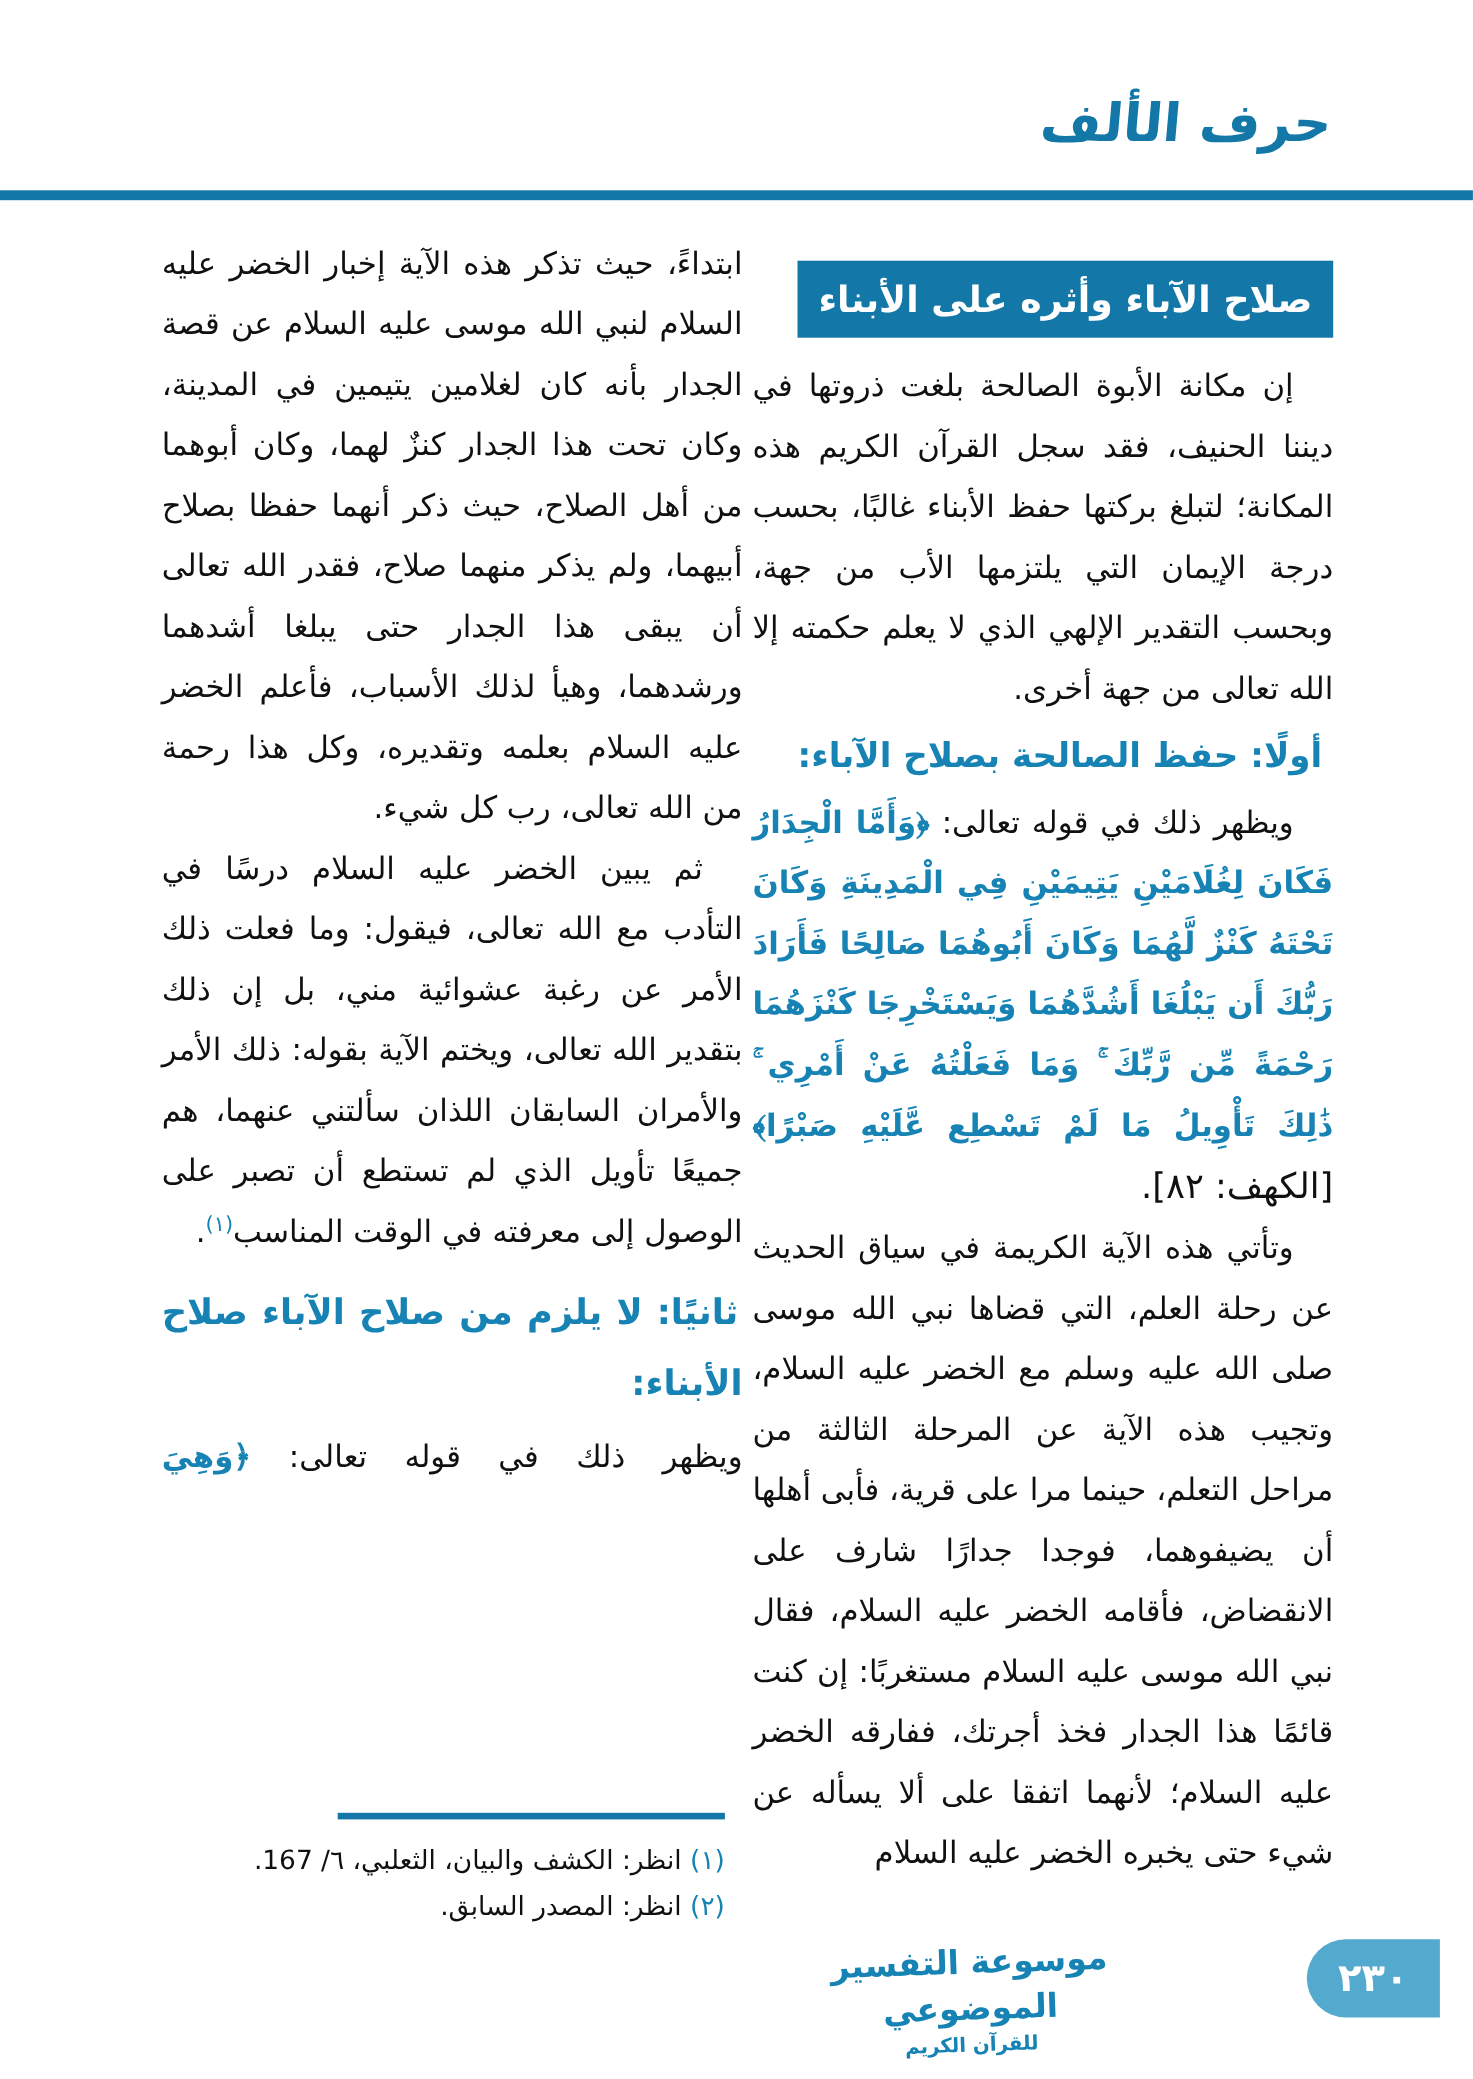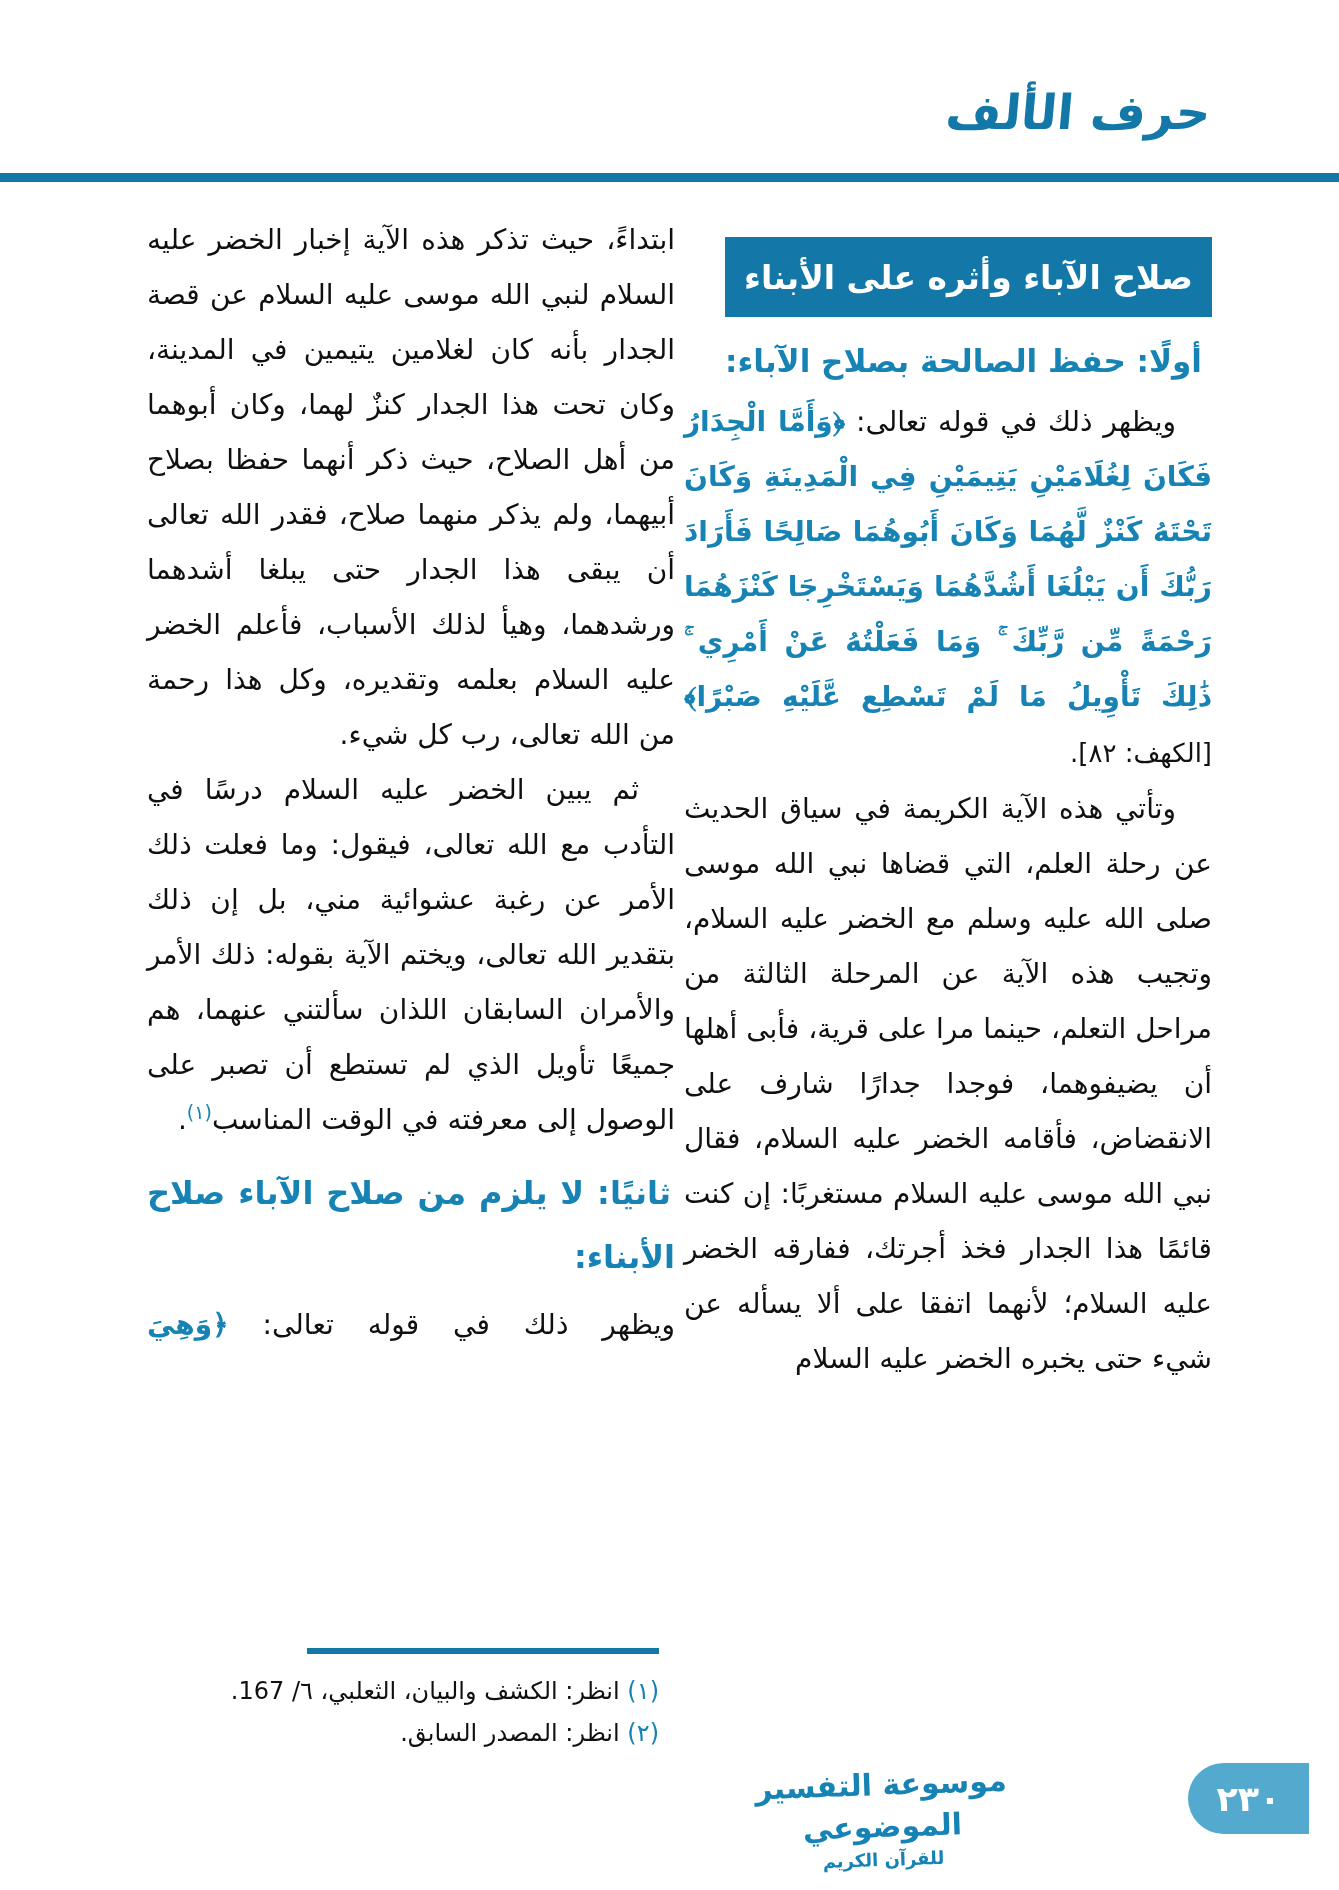--- a/index.html
+++ b/index.html
@@ -11,31 +11,31 @@
     position:absolute;top:84px;right:128px;font-size:48px;font-weight:bold;
     color:#1377a7;transform:skewX(-5deg);letter-spacing:-1px;
   }
   .header-rule{position:absolute;top:173px;right:0;width:1339px;height:9px;background:#1377a7;}
   .col{position:absolute;width:528px;}
   .col-right{top:237px;right:127px;}
   .col-left{top:212px;left:147px;}
   .body{margin:0;font-size:28px;line-height:55px;text-align:justify;}
   .indent{text-indent:36px;}
   .title-box{
-    width:487px;height:80px;background:#1377a7;display:flex;align-items:center;
+    width:487px;height:70px;background:#1377a7;display:flex;align-items:center;
     justify-content:center;margin-bottom:16px;
   }
   .title-box span{color:#ffffff;font-size:33px;font-weight:bold;}
   .blue-heading{
     margin:6px 0 4px;color:#1683b4;font-size:31px;font-weight:bold;
     line-height:57px;text-align:justify;text-indent:10px;
   }
   .blue-heading.big{font-size:32px;line-height:64px;margin:14px 0 8px;text-indent:4px;}
   .verse{color:#1683b4;font-weight:bold;}
-  .verse-ref{font-size:26px;}
+  .verse-ref{font-size:32px;}
   .last-justify{text-align-last:justify;margin-top:4px;}
   sup.fn-mark{color:#1683b4;font-size:19px;line-height:0;}
   .footnotes{position:absolute;left:131px;top:1648px;width:528px;}
   .fn-rule{height:6px;width:352px;background:#1377a7;margin-bottom:16px;}
   .fn-line{margin:0;font-size:24px;line-height:42px;text-align:right;}
   .fn-line .fn-num{color:#1683b4;}
   .logo{position:absolute;left:740px;top:1764px;width:284px;text-align:center;color:#1683b4;transform:rotate(-2deg);}
   .logo-l1{font-size:30px;font-weight:bold;line-height:42px;}
   .logo-l2{font-size:18px;font-weight:bold;line-height:24px;}
   .page-pill{
@@ -49,20 +49,21 @@
 
 <div class="page">
 
   <div class="header-title">حرف الألف</div>
   <div class="header-rule"></div>
 
   <section class="col col-right">
     <div class="title-box">
       <span>صلاح الآباء وأثره على الأبناء</span>
     </div>
+    <p class="body indent">إن مكانة الأبوة الصالحة بلغت ذروتها في ديننا الحنيف، فقد سجل القرآن الكريم هذه المكانة؛ لتبلغ بركتها حفظ الأبناء غالبًا، بحسب درجة الإيمان التي يلتزمها الأب من جهة، وبحسب التقدير الإلهي الذي لا يعلم حكمته إلا الله تعالى من جهة أخرى.</p>
     <h3 class="blue-heading">أولًا: حفظ الصالحة بصلاح الآباء:</h3>
     <p class="body indent"><span>ويظهر ذلك في قوله تعالى: </span><span class="verse">﴿وَأَمَّا الْجِدَارُ فَكَانَ لِغُلَامَيْنِ يَتِيمَيْنِ فِي الْمَدِينَةِ وَكَانَ تَحْتَهُ كَنْزٌ لَّهُمَا وَكَانَ أَبُوهُمَا صَالِحًا فَأَرَادَ رَبُّكَ أَن يَبْلُغَا أَشُدَّهُمَا وَيَسْتَخْرِجَا كَنْزَهُمَا رَحْمَةً مِّن رَّبِّكَ ۚ وَمَا فَعَلْتُهُ عَنْ أَمْرِي ۚ ذَٰلِكَ تَأْوِيلُ مَا لَمْ تَسْطِع عَّلَيْهِ صَبْرًا﴾</span><span class="verse-ref"> [الكهف: ٨٢].</span></p>
     <p class="body indent">وتأتي هذه الآية الكريمة في سياق الحديث عن رحلة العلم، التي قضاها نبي الله موسى صلى الله عليه وسلم مع الخضر عليه السلام، وتجيب هذه الآية عن المرحلة الثالثة من مراحل التعلم، حينما مرا على قرية، فأبى أهلها أن يضيفوهما، فوجدا جدارًا شارف على الانقضاض، فأقامه الخضر عليه السلام، فقال نبي الله موسى عليه السلام مستغربًا: إن كنت قائمًا هذا الجدار فخذ أجرتك، ففارقه الخضر عليه السلام؛ لأنهما اتفقا على ألا يسأله عن شيء حتى يخبره الخضر عليه السلام</p>
   </section>
 
   <section class="col col-left">
     <p class="body">ابتداءً، حيث تذكر هذه الآية إخبار الخضر عليه السلام لنبي الله موسى عليه السلام عن قصة الجدار بأنه كان لغلامين يتيمين في المدينة، وكان تحت هذا الجدار كنزٌ لهما، وكان أبوهما من أهل الصلاح، حيث ذكر أنهما حفظا بصلاح أبيهما، ولم يذكر منهما صلاح، فقدر الله تعالى أن يبقى هذا الجدار حتى يبلغا أشدهما ورشدهما، وهيأ لذلك الأسباب، فأعلم الخضر عليه السلام بعلمه وتقديره، وكل هذا رحمة من الله تعالى، رب كل شيء.</p>
     <p class="body indent"><span>ثم يبين الخضر عليه السلام درسًا في التأدب مع الله تعالى، فيقول: وما فعلت ذلك الأمر عن رغبة عشوائية مني، بل إن ذلك بتقدير الله تعالى، ويختم الآية بقوله: ذلك الأمر والأمران السابقان اللذان سألتني عنهما، هم جميعًا تأويل الذي لم تستطع أن تصبر على الوصول إلى معرفته في الوقت المناسب</span><sup class="fn-mark">(١)</sup><span>.</span></p>
     <h3 class="blue-heading big">ثانيًا: لا يلزم من صلاح الآباء صلاح الأبناء:</h3>
     <p class="body last-justify"><span>ويظهر ذلك في قوله تعالى:</span> <span class="verse">﴿وَهِيَ</span></p>

